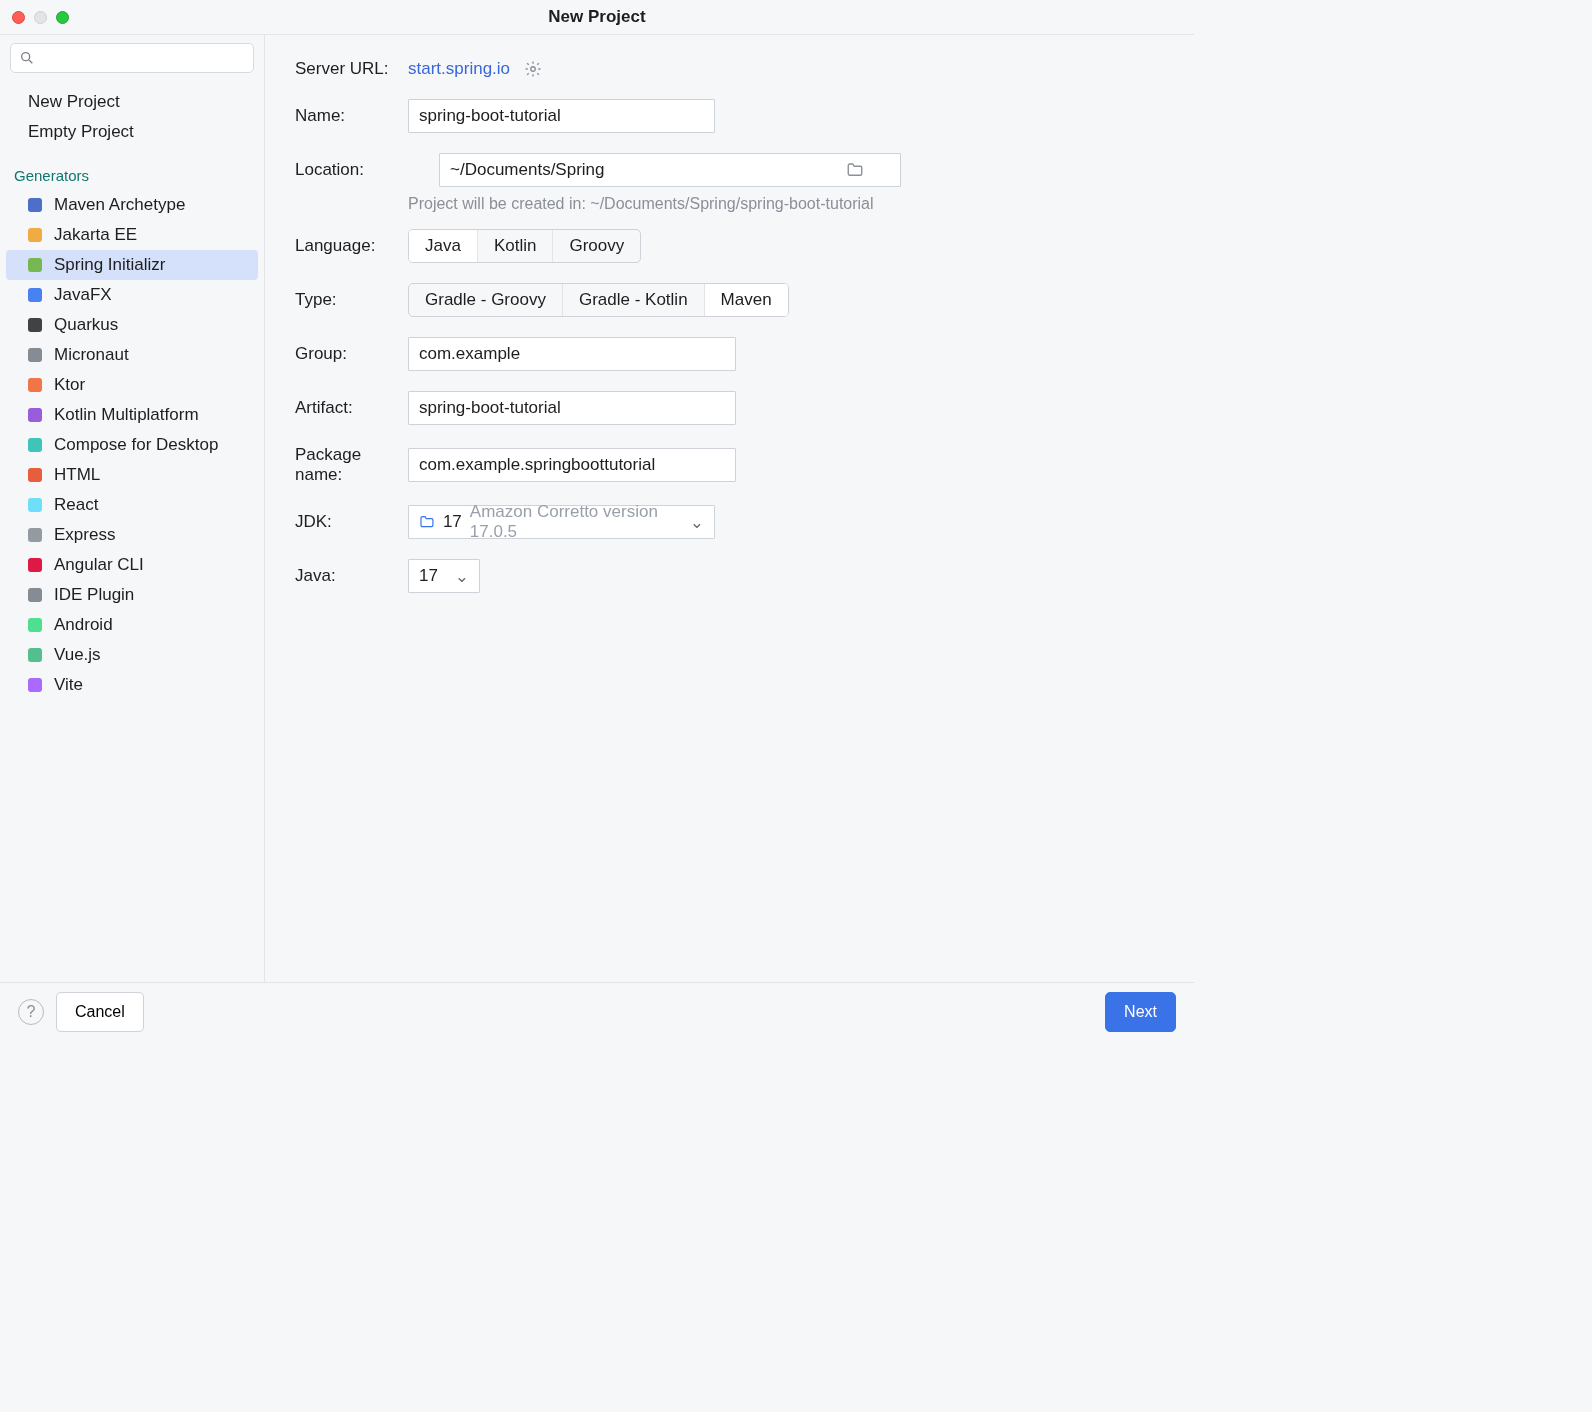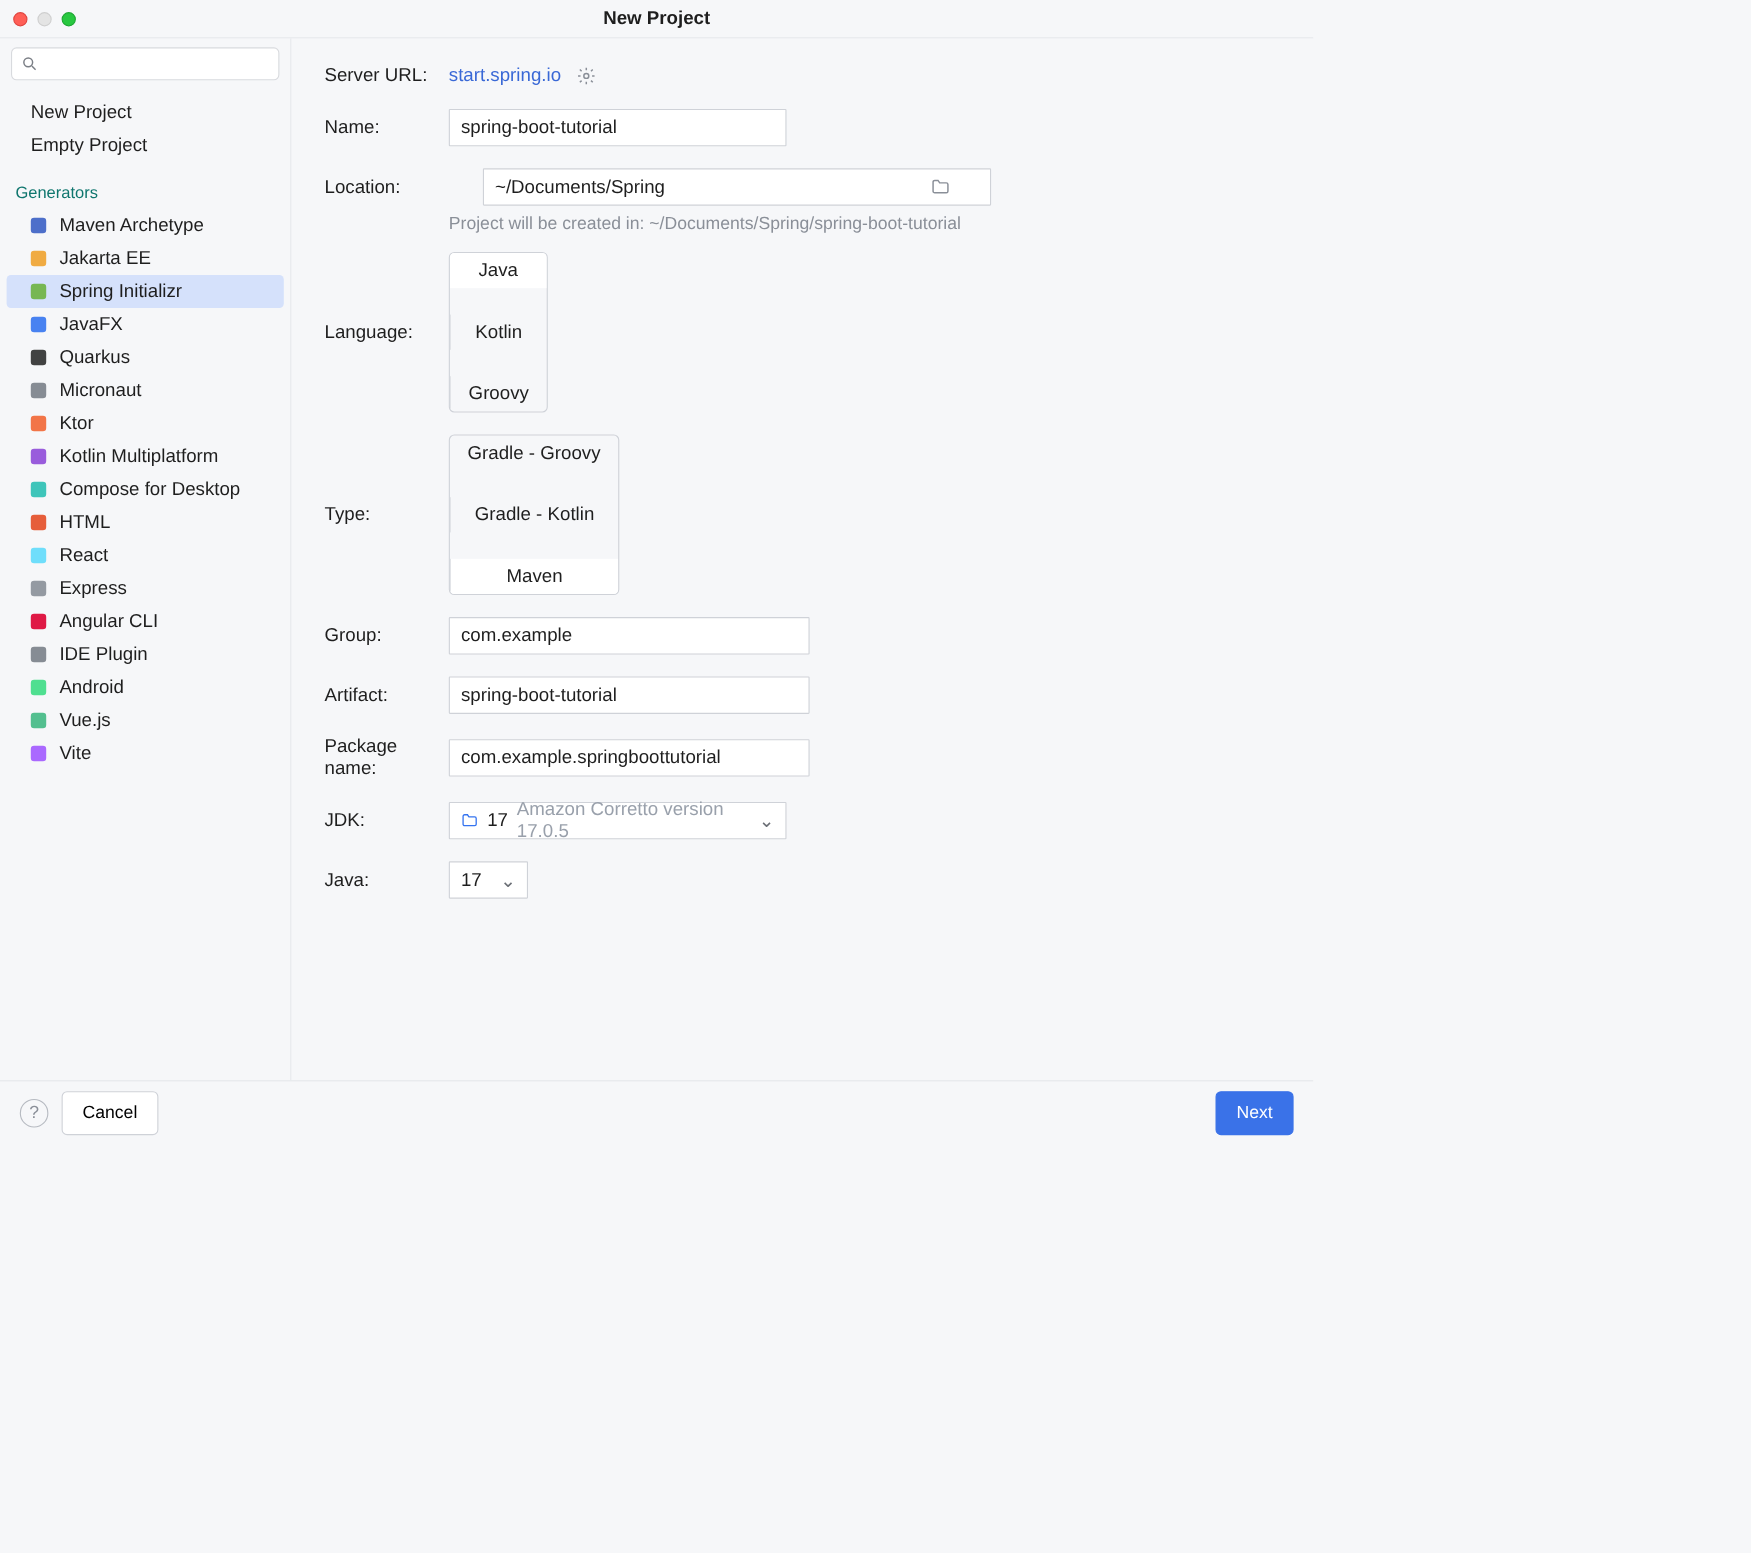--- a/index.html
+++ b/index.html
@@ -128,33 +128,32 @@
     border: 1.5px solid #b6bac1;
     border-radius: 4px;
     background: #fff;
   }
   .seg {
     display: inline-flex;
     border: 1px solid #cfd2d8;
     border-radius: 5px;
     overflow: hidden;
     background: #f6f7f9;
-    flex-direction: column;
   }
   .seg button {
     border: none;
     background: transparent;
     padding: 6px 16px;
     font-size: 17px;
     color: #1e1e1e;
     cursor: pointer;
     font-family: inherit;
   }
   .seg button.active { background: #fff; }
-  .seg button + button { border-left: 1px solid #e2e4e8; margin-top: 24px; }
+  .seg button + button { border-left: 1px solid #e2e4e8; }
   .field-307 { width: 328px; }
   .jdk-box {
     display: inline-flex;
     align-items: center;
     gap: 8px;
     width: 307px;
     justify-content: space-between;
   }
   .jdk-text { display:flex; align-items:center; gap:8px; }
   .jdk-detail { color: #99a0ab; }

